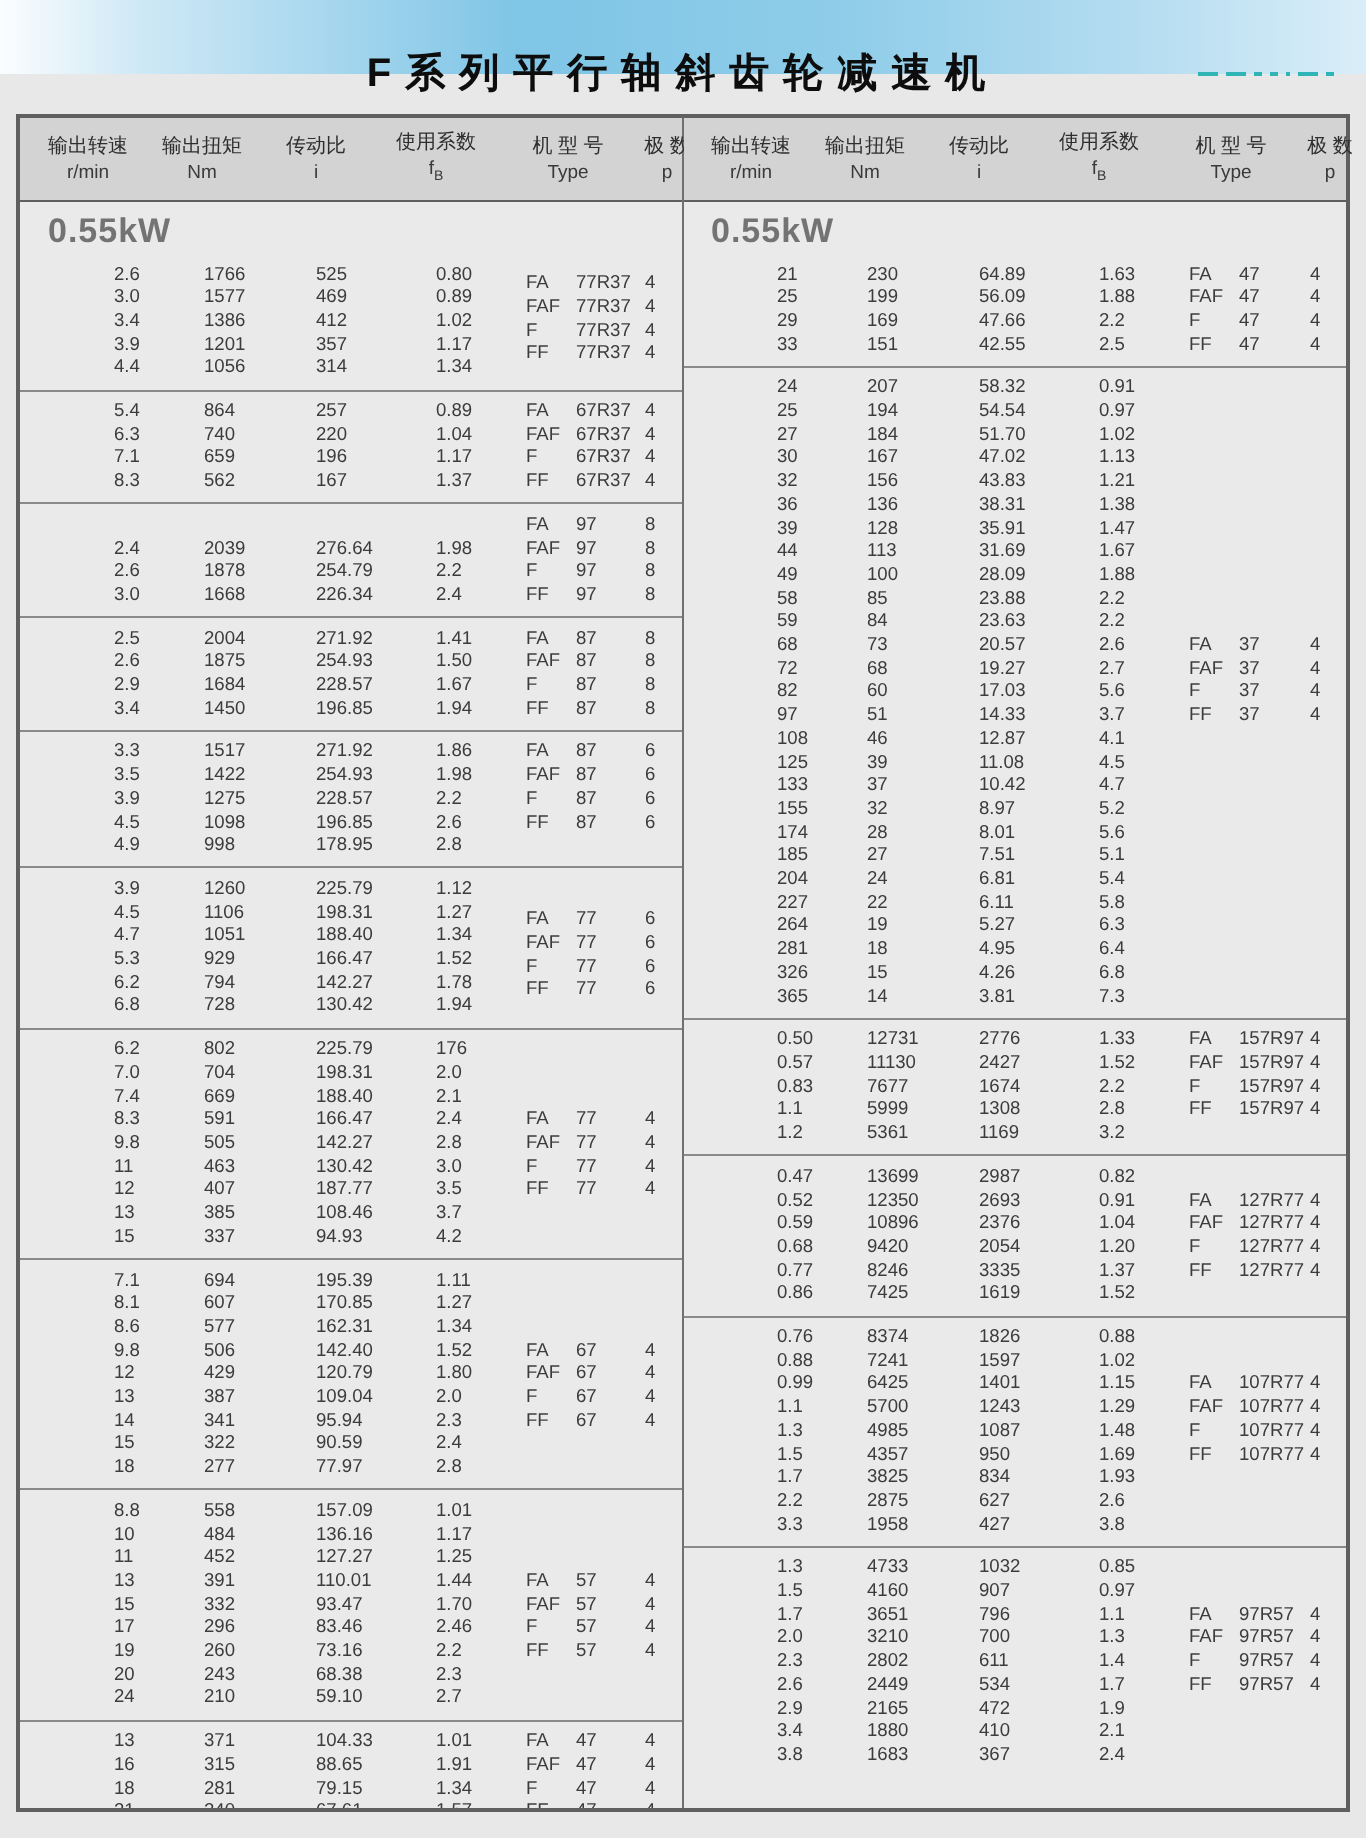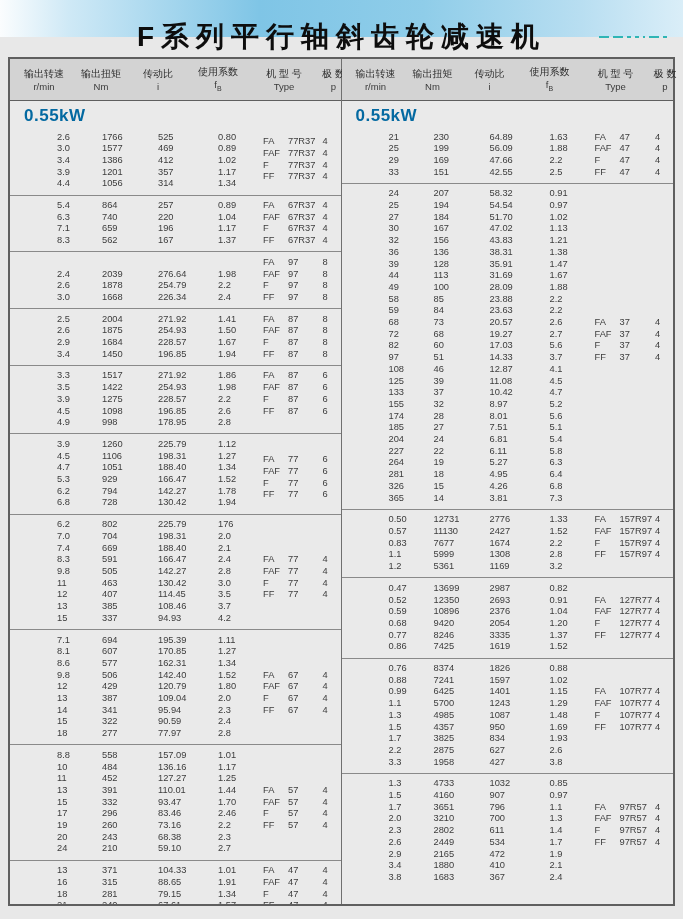--- a/index.html
+++ b/index.html
@@ -6,42 +6,42 @@
   html,body { width:683px; height:919px; }
   body {
     font-family:"Liberation Sans","DejaVu Sans",sans-serif;
     background:#e8e8e8; color:#3c3c3c; overflow:hidden; position:relative;
   }
   .title-band {
     height:37px; width:683px;
     background:linear-gradient(to right,#fbfdfe 0%,#cfe9f6 10%,#7fc5e6 38%,#8fcde9 62%,#b8def1 85%,#daeef8 100%);
     display:flex; align-items:center; justify-content:center;
   }
-  .title-band h1 { font-size:28px; font-weight:bold; color:#0d0d0d; letter-spacing:7px;margin-top:36px; }
+  .title-band h1 { font-size:20px; font-weight:bold; color:#0d0d0d; letter-spacing:7px;margin-top:36px; }
   .decor-dashes {
     position:absolute; top:36px; right:16px; display:flex; gap:4px; align-items:center;
   }
   .decor-dashes i { display:block; height:2px; background:#2fb5b5; }
   .spec-table {
     position:absolute; top:57px; left:8px; width:667px; height:849px;
     border:2px solid #5f5f5f; background:#eaeaea; display:flex;
   }
   .half { width:50%; display:flex; flex-direction:column; }
   .half.left { border-right:1px solid #707070; }
   .thead {
     height:42px; background:#d3d3d3; border-bottom:1.5px solid #5f5f5f;
     display:grid; grid-template-columns:58px 56px 58px 62px 70px 29px;
     padding-left:5px; align-items:center;
   }
   .thcell { text-align:center; font-size:10px; color:#2e2e2e; line-height:13px; white-space:nowrap; }
   .thcell .unit { font-size:9.5px; color:#3a3a3a; }
   .thcell sub { font-size:7px; }
   .tbody { flex:1; display:flex; flex-direction:column; overflow:hidden; }
   .section-title {
-    font-size:17px; font-weight:bold; color:#0369a1;
+    font-size:17px; font-weight:bold; color:#737373;
     padding:5px 0 1px 14px; letter-spacing:0.5px;
   }
   .block { display:flex; padding:4.5px 0 4.5px 0; border-bottom:1px solid #8a8a8a; }
   .block:last-child { border-bottom:none; }
   .rows { padding-left:17px;margin-left:30px; }
   .row { display:grid; grid-template-columns:45px 56px 60px 45px; line-height:11.7px; font-size:9.3px; }
   .row span { white-space:nowrap; }
   .types { width:124px; padding-right:4px; }
   .trow { display:flex; line-height:11.7px; font-size:9.3px; }
   .tprefix { display:inline-block; width:25px; white-space:pre; }
@@ -448,21 +448,21 @@
             </div>
             <div class="row">
               <span>11</span>
               <span>463</span>
               <span>130.42</span>
               <span>3.0</span>
             </div>
             <div class="row">
               <span>12</span>
               <span>407</span>
-              <span>114.45</span>
+              <span>187.77</span>
               <span>3.5</span>
             </div>
             <div class="row">
               <span>13</span>
               <span>385</span>
               <span>108.46</span>
               <span>3.7</span>
             </div>
             <div class="row">
               <span>15</span>

